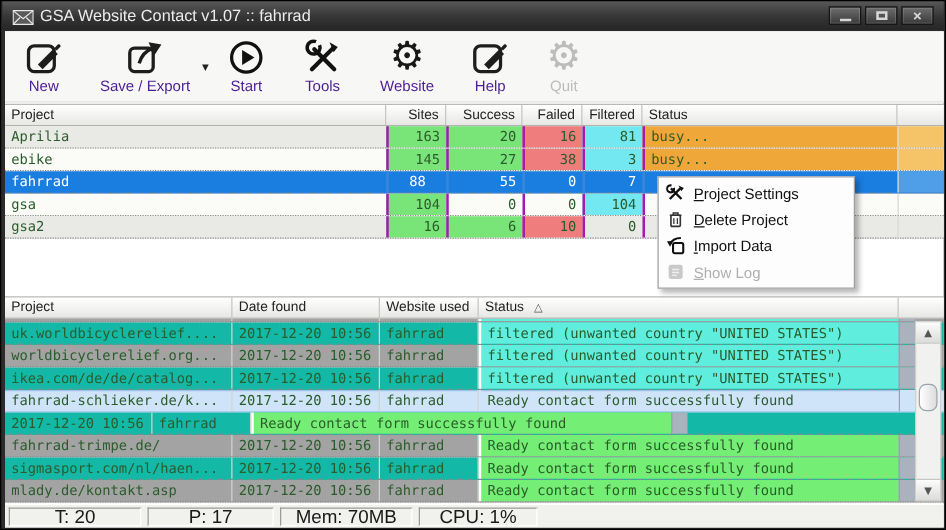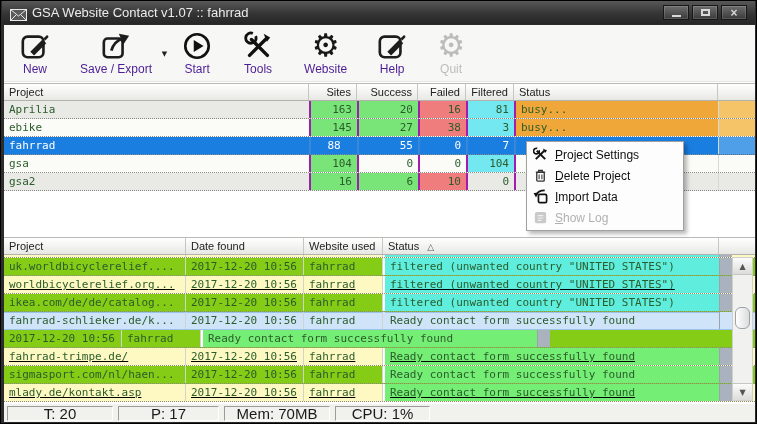--- a/index.html
+++ b/index.html
@@ -44,22 +44,22 @@
   .bg-green{background:#79e579;}
   .bg-red{background:#ef7d7d;}
   .bg-cyan{background:#74e8f0;}
   .bg-orange{background:#f0a73a;}
   .beyond{flex:1;border-left:1px solid #d8d8d5;box-sizing:border-box;}
   .by-orange{background:#f5c468;}
   .by-blue{background:#4f9fe8;}
   
   .res-table{position:absolute;left:0;top:212px;width:751px;height:166px;}
   .rrow{display:flex;height:18px;box-sizing:border-box;border-bottom:1px dotted #8a8a8a;cursor:pointer;}
-  .rrow.gray{background:#84cc16;}
-  .rrow.white{background:#fef9c3;text-decoration:underline;}
+  .rrow.gray{background:#14b8a6;}
+  .rrow.white{background:#a3a3a3;}
   .rrow.rsel{background:#cfe4f8;border-bottom:1px solid #9cc2ea;box-shadow:inset 0 1px 0 #9cc2ea;}
   .rrow.clipped{height:3px;overflow:hidden;}
   .sep{border-right:1px solid #d2d2cf;}
   .stc{border-left:2px solid #fff;}
   .rrow.rsel .stc{border-left-color:#cfe4f8;}
   .bg-scyan{background:#5feedd;}
   .bg-sgreen{background:#74ee74;}
   .rstrip{width:13px;background:#aab2be;border-left:1px solid #9aa2ae;box-sizing:border-box;}
   .rrow.rsel .rstrip{background:#cfe4f8;}
   

